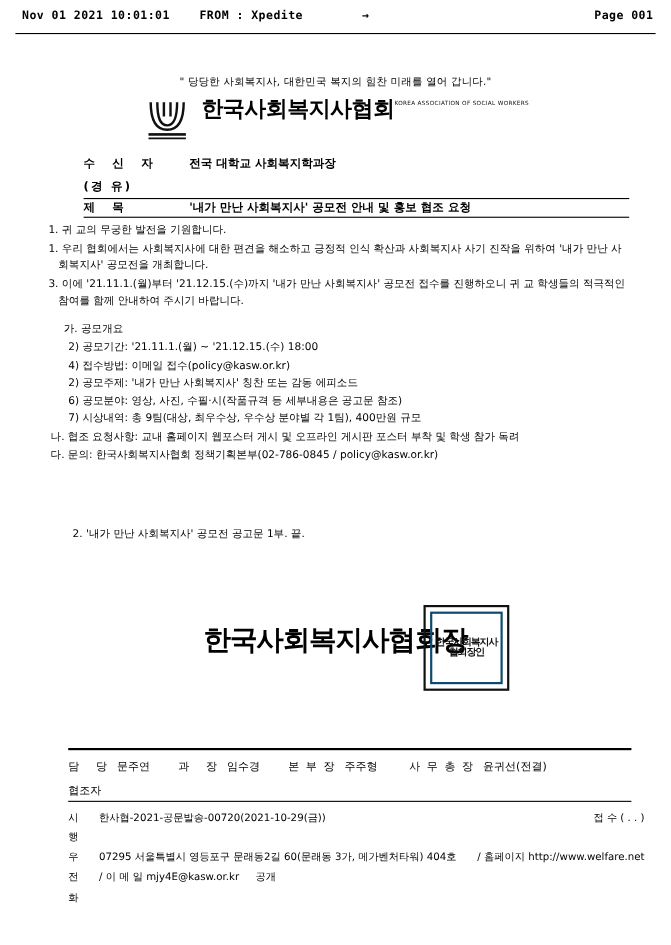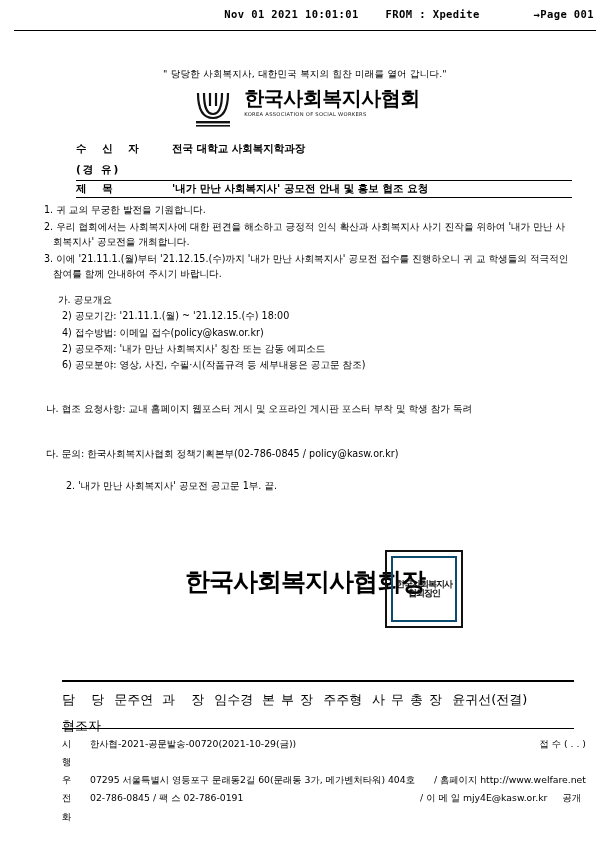--- a/index.html
+++ b/index.html
@@ -1,65 +1,65 @@
 <!DOCTYPE html>
 <html><head>
 <meta charset="utf-8">
 <style>
   html,body{margin:0;padding:0;background:#fff;}
   body{width:610px;height:859px;font-family:"DejaVu Sans","Liberation Sans",sans-serif;color:#000;position:relative;overflow:hidden;}
   .page{position:relative;width:610px;height:859px;box-sizing:border-box;}
 
   
-  .fax-header{position:absolute;top:8px;left:20px;right:16px;font-family:"DejaVu Sans Mono","Liberation Mono",monospace;font-size:10.5px;font-weight:bold;letter-spacing:0.4px;display:flex;justify-content:flex-end;}
+  .fax-header{position:absolute;top:8px;left:20px;right:16px;font-family:"DejaVu Sans Mono","Liberation Mono",monospace;font-size:10.5px;font-weight:bold;letter-spacing:0.4px;display:flex;justify-content:space-between;}
   .fax-left{white-space:pre;}
   .fax-right{white-space:pre;}
   .hdr-rule{position:absolute;top:30px;left:14px;right:14px;height:1px;background:#000;}
 
   
   .slogan{position:absolute;top:68px;left:0;right:0;text-align:center;font-size:9.5px;letter-spacing:0.2px;}
 
   
   .logo-wrap{position:absolute;top:88px;left:0;right:0;display:flex;justify-content:center;align-items:flex-start;}
   .logo-mark{width:46px;height:40px;margin-right:8px;position:relative;}
-  .logo-text{display:flex;flex-direction:column;justify-content:space-between;}
+  .logo-text{display:flex;flex-direction:row;justify-content:space-between;}
   .logo-kor{font-size:20px;font-weight:bold;letter-spacing:-0.5px;line-height:1;}
   .logo-eng{font-size:5.2px;letter-spacing:0.3px;margin-top:3px;color:#111;}
 
   
   .field{position:absolute;font-size:10.5px;}
   .f-label{display:inline-block;font-weight:bold;letter-spacing:6px;}
   .f-val{font-weight:bold;}
   .rule-thin{position:absolute;height:1px;background:#000;}
 
   
   .body-list{position:absolute;left:44px;right:38px;top:202px;font-size:9.6px;line-height:1.62;}
   .body-list p{margin:0 0 1px 0;}
   .indent{padding-left:9px;text-indent:-9px;}
 
   
   .outline{position:absolute;left:44px;right:38px;top:292px;font-size:9.6px;line-height:1.70;}
   .lvl1{padding-left:14px;}
   .lvl2{padding-left:30px;text-indent:-12px;}
-  .lvl1b{padding-left:14px;text-indent:-12px;margin-top:28px;}
+  .lvl1b{padding-left:14px;text-indent:-12px;}
 
   
   .attach{position:absolute;left:44px;right:38px;top:478px;font-size:9.6px;line-height:1.7;}
   .attach .a2{padding-left:22px;}
 
   
   .org-stamp{position:absolute;top:565px;left:0;right:0;text-align:center;}
   .org-stamp .nm{font-size:25px;font-weight:bold;letter-spacing:-1px;}
   .seal{position:absolute;top:550px;left:calc(50% + 80px);width:74px;height:74px;border:2px solid #111;}
   .seal-inner{position:absolute;inset:4px;border:2px solid #0c4a6e;display:flex;align-items:center;justify-content:center;}
   .seal-txt{font-size:9px;font-weight:bold;line-height:1.05;text-align:center;letter-spacing:-1px;color:#111;}
 
   
   .foot-rule-top{position:absolute;left:62px;right:36px;top:680px;height:2px;background:#000;}
-  .foot{position:absolute;left:62px;right:28px;top:690px;font-size:13px;line-height:1.55;}
+  .foot{position:absolute;left:62px;right:28px;top:690px;font-size:10px;line-height:1.55;}
   .foot-row{display:flex;}
   .foot-row .cell{white-space:nowrap;}
   .lbl{letter-spacing:6px;display:inline-block;}
   .foot-rule-bot{position:absolute;left:62px;right:36px;top:728px;height:1px;background:#000;}
   .foot2{position:absolute;left:62px;right:24px;top:735px;font-size:9.3px;line-height:1.95;}
   .foot2 .row{display:flex;}
   .foot2 .k{width:28px;letter-spacing:5px;flex:none;}
   .foot2 .v{flex:1;}
   .sep{padding:0 5px;}
 </style>
@@ -111,30 +111,31 @@
   <div class="field" style="top:182px;left:76px;">
     <span class="f-label">제   목</span>
   </div>
   <div class="field" style="top:182px;left:172px;">
     <span class="f-val">'내가 만난 사회복지사' 공모전 안내 및 홍보 협조 요청</span>
   </div>
   <div class="rule-thin" style="top:197px;left:76px;right:38px;"></div>
 
   <div class="body-list">
     <p class="indent">1. 귀 교의 무궁한 발전을 기원합니다.</p>
-    <p class="indent">2. 우리 협회에서는 사회복지사에 대한 편견을 해소하고 긍정적 인식 확산과 사회복지사 사기 진작을 위하여 '내가 만난 사회복지사' 공모전을 개최합니다.</p>
+    <p class="indent">1. 우리 협회에서는 사회복지사에 대한 편견을 해소하고 긍정적 인식 확산과 사회복지사 사기 진작을 위하여 '내가 만난 사회복지사' 공모전을 개최합니다.</p>
     <p class="indent">3. 이에 '21.11.1.(월)부터 '21.12.15.(수)까지 '내가 만난 사회복지사' 공모전 접수를 진행하오니 귀 교 학생들의 적극적인 참여를 함께 안내하여 주시기 바랍니다.</p>
   </div>
 
   <div class="outline">
     <div class="lvl1">가. 공모개요</div>
     <div class="lvl2">2) 공모기간: '21.11.1.(월) ~ '21.12.15.(수) 18:00</div>
     <div class="lvl2">4) 접수방법: 이메일 접수(policy@kasw.or.kr)</div>
     <div class="lvl2">2) 공모주제: '내가 만난 사회복지사' 칭찬 또는 감동 에피소드</div>
     <div class="lvl2">6) 공모분야: 영상, 사진, 수필·시(작품규격 등 세부내용은 공고문 참조)</div>
+    <div class="lvl2">7) 시상내역: 총 9팀(대상, 최우수상, 우수상 분야별 각 1팀), 400만원 규모</div>
     <div class="lvl1b">나. 협조 요청사항: 교내 홈페이지 웹포스터 게시 및 오프라인 게시판 포스터 부착 및 학생 참가 독려</div>
     <div class="lvl1b">다. 문의: 한국사회복지사협회 정책기획본부(02-786-0845 / policy@kasw.or.kr)</div>
   </div>
 
   <div class="attach">
     <div class="a2">2. '내가 만난 사회복지사' 공모전 공고문 1부.  끝.</div>
   </div>
 
   <div class="org-stamp">
     <span class="nm">한국사회복지사협회장</span>
@@ -175,19 +176,18 @@
       <span class="v">한사협-2021-공문발송-00720(2021-10-29(금))</span>
       <span>접  수  (    .    .    )</span>
     </div>
     <div class="row">
       <span class="k">우</span>
       <span class="v">07295 서울특별시 영등포구 문래동2길 60(문래동 3가, 메가벤처타워) 404호</span>
       <span>/ 홈페이지 http://www.welfare.net</span>
     </div>
     <div class="row">
       <span class="k">전  화</span>
-      <span class="v">02-786-0845    / 팩 스  02-786-0191</span>
       <span>/ 이 메 일  mjy4E@kasw.or.kr</span>
       <span class="sep" style="margin-left:10px;">공개</span>
     </div>
   </div>
 
 </div>
 
 </body></html>

